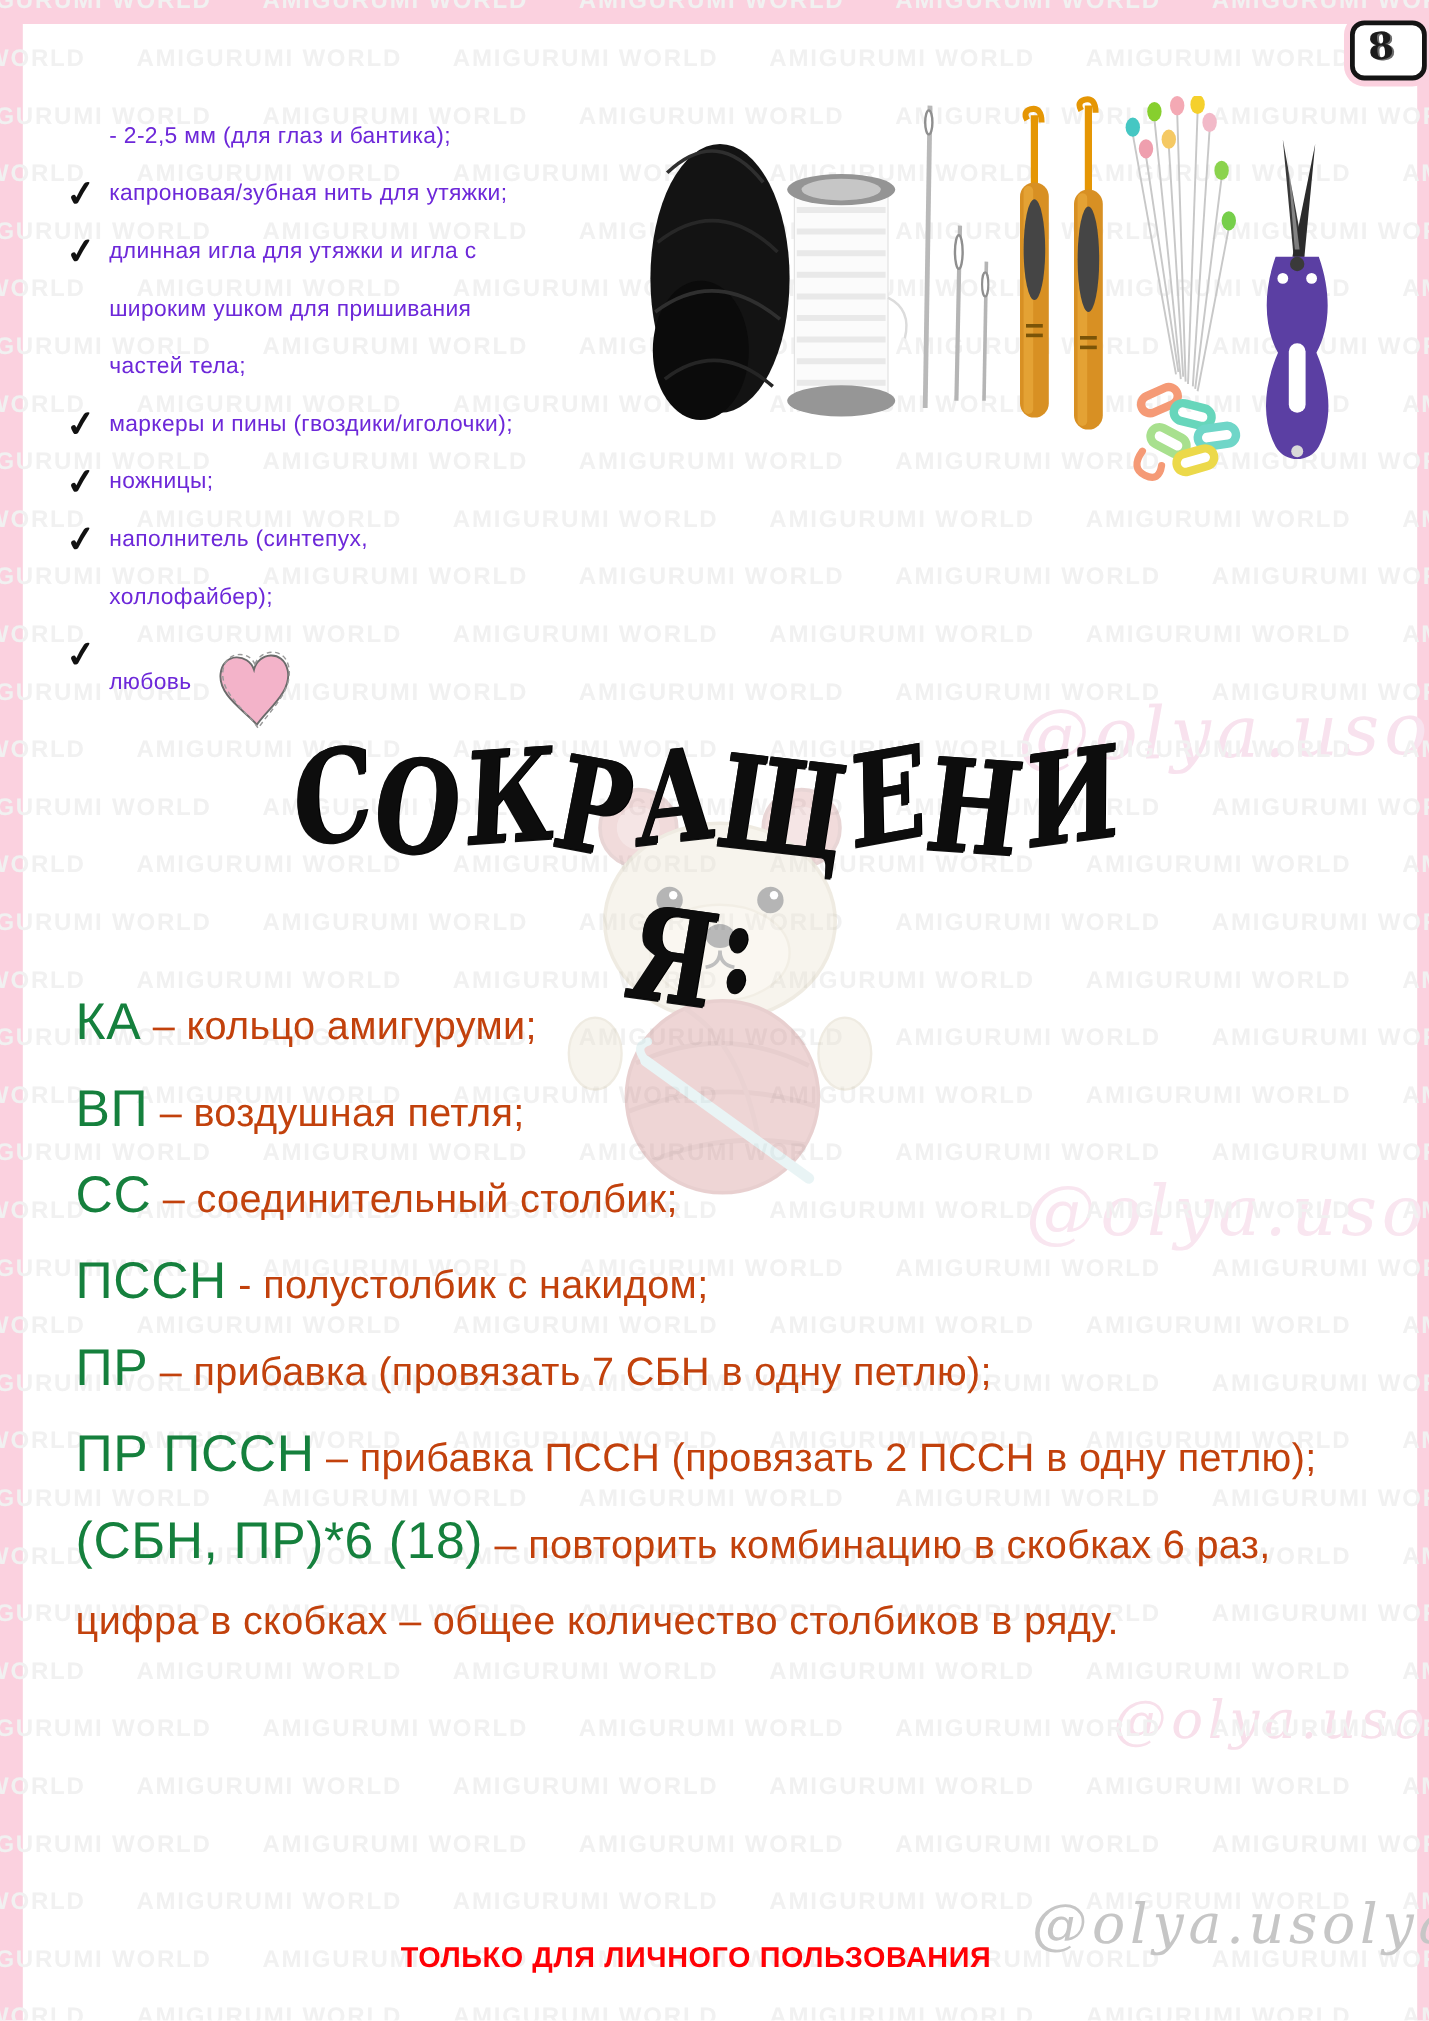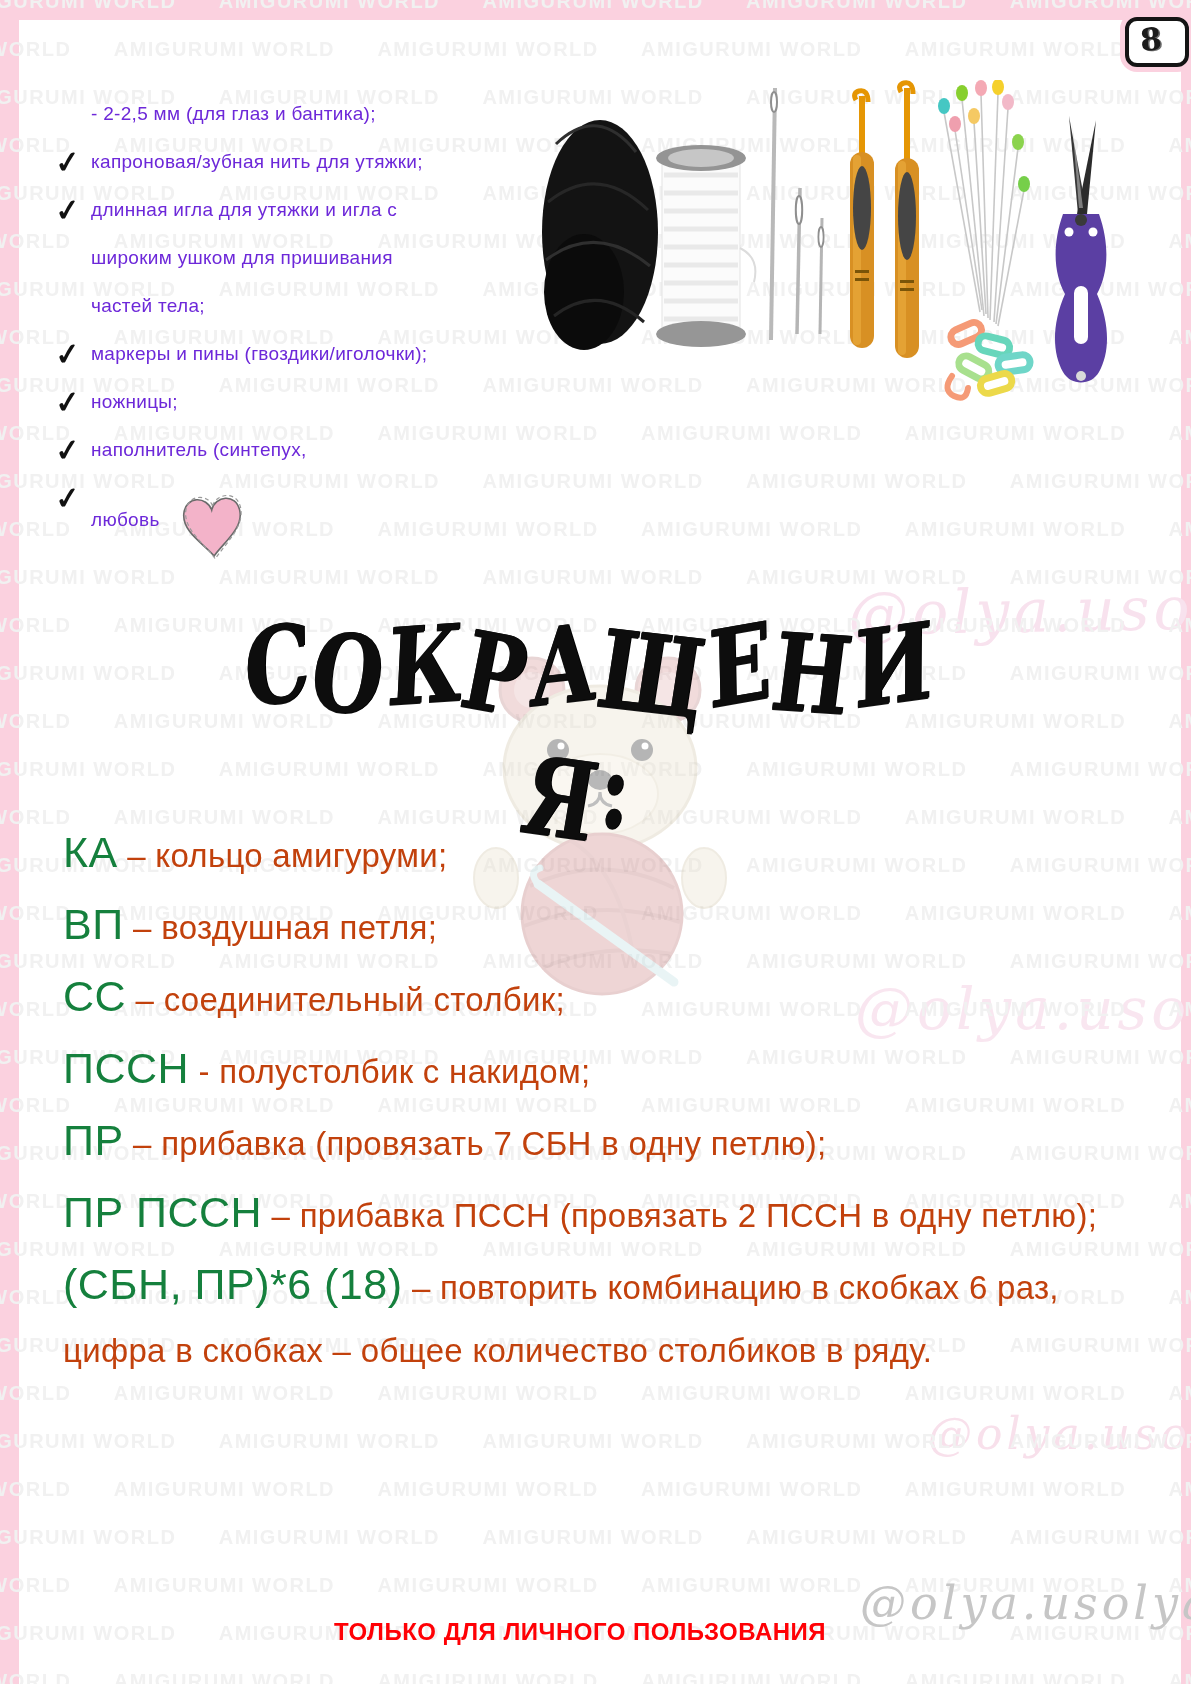--- a/index.html
+++ b/index.html
@@ -166,20 +166,21 @@
         <div class="mat-row">
           <span class="chk">✓</span>
           <div class="mat-text">
             <div class="mat-line">ножницы;</div>
           </div>
         </div>
         <div class="mat-row">
           <span class="chk">✓</span>
           <div class="mat-text">
             <div class="mat-line">наполнитель (синтепух,</div>
+            <div class="mat-line">холлофайбер);</div>
           </div>
         </div>
         <div class="mat-row">
           <span class="chk">✓</span>
           <div class="mat-text">
             <div class="mat-line">любовь<span class="heart-wrap"><svg class="" width="66" height="76" viewBox="0 0 66 76">
     <path d="M33,22 C29,8 8,6 5,24 C2,42 24,56 33,68 C42,56 64,42 61,24 C58,6 37,8 33,22 Z" fill="#f3b3c9" stroke="#6b6b6b" stroke-width="1.6"></path>
     <path d="M34,18 C31,6 10,4 7,22 C4,41 26,57 34,71 C44,57 65,41 62,21 C59,3 38,6 34,18 Z" fill="none" stroke="#9a9a9a" stroke-width="1.2" stroke-dasharray="4 3"></path>
   </svg></span></div>
           </div>

